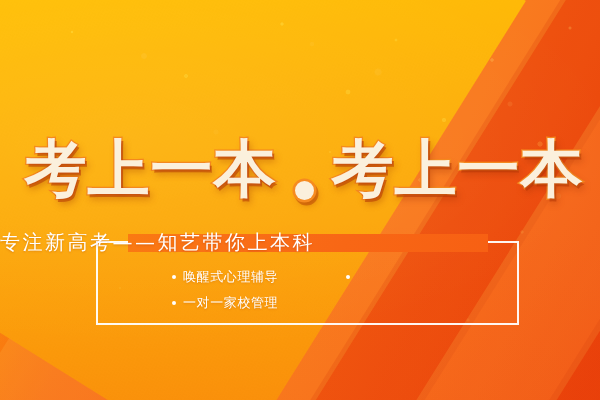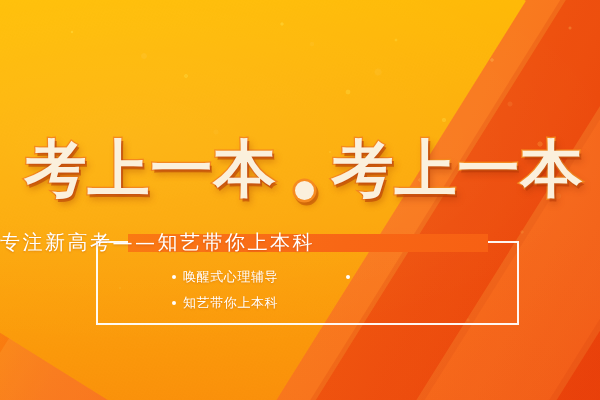--- a/index.html
+++ b/index.html
@@ -256,17 +256,17 @@
   <div class="features">
     <div class="feature">
       <span class="bullet"></span>
       <span>唤醒式心理辅导</span>
     </div>
     <div class="feature">
       <span class="bullet"></span>
     </div>
     <div class="feature">
       <span class="bullet"></span>
-      <span>知艺带你上本科</span>
+      <span>一对一家校管理</span>
     </div>
   </div>
 
 </div>
 
 </body></html>

